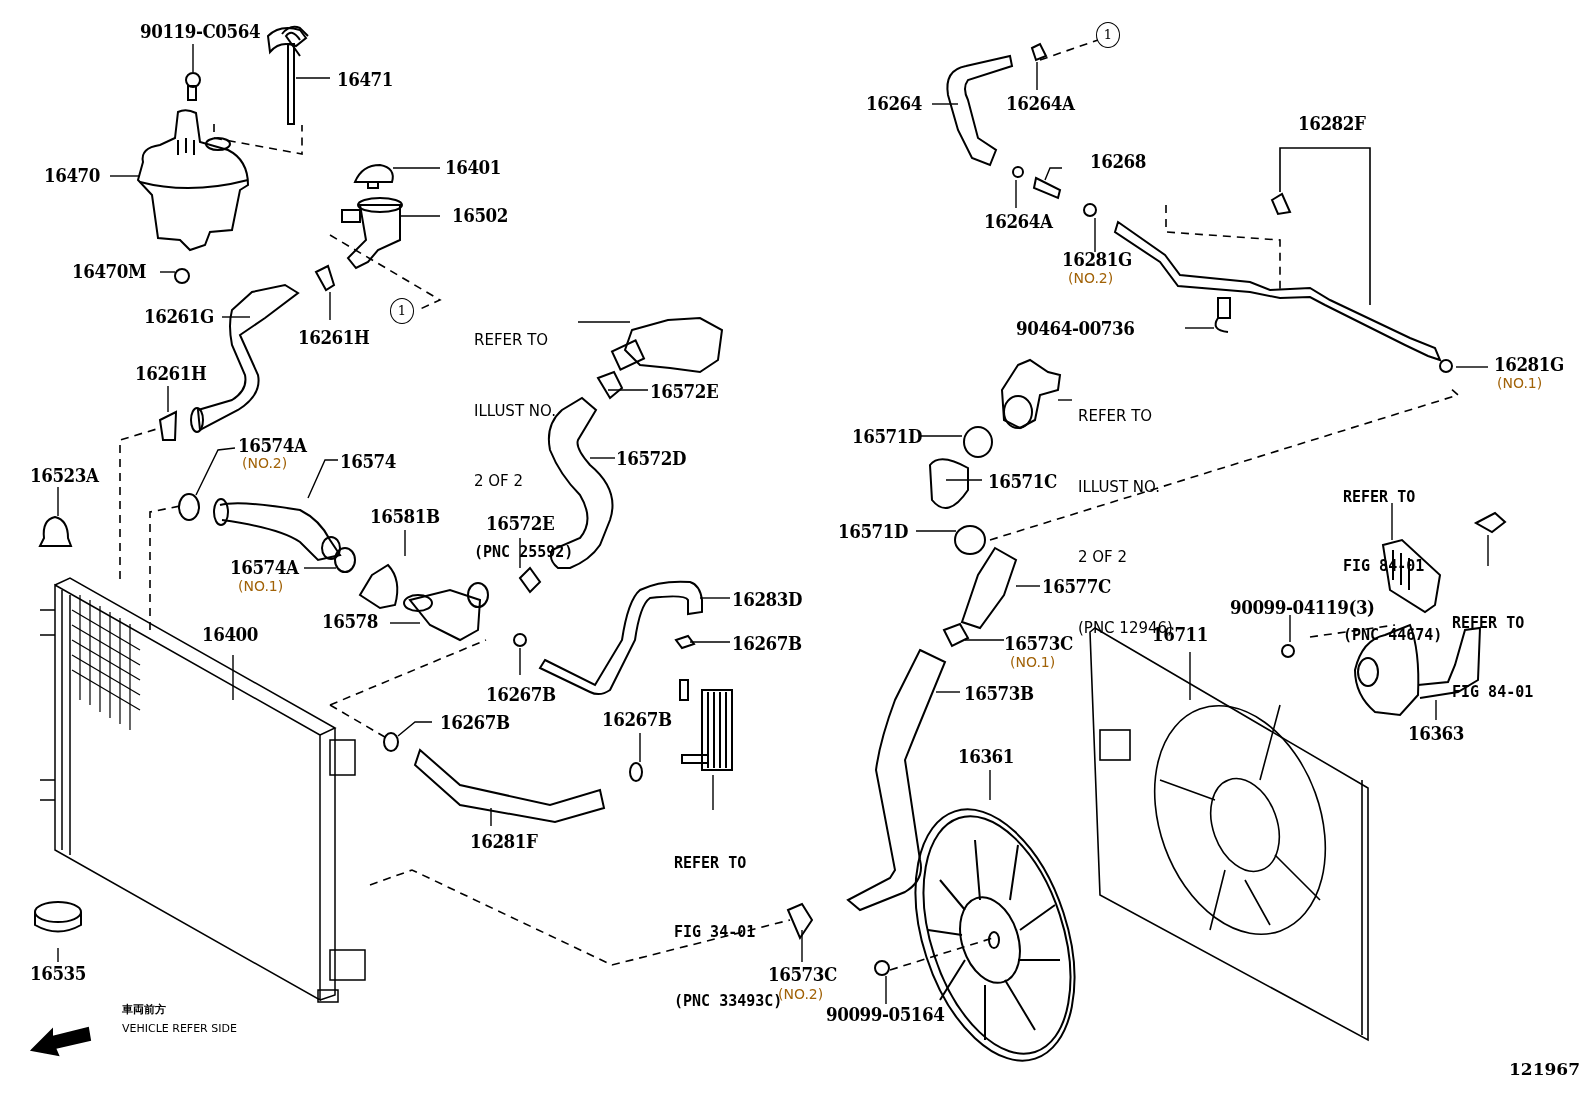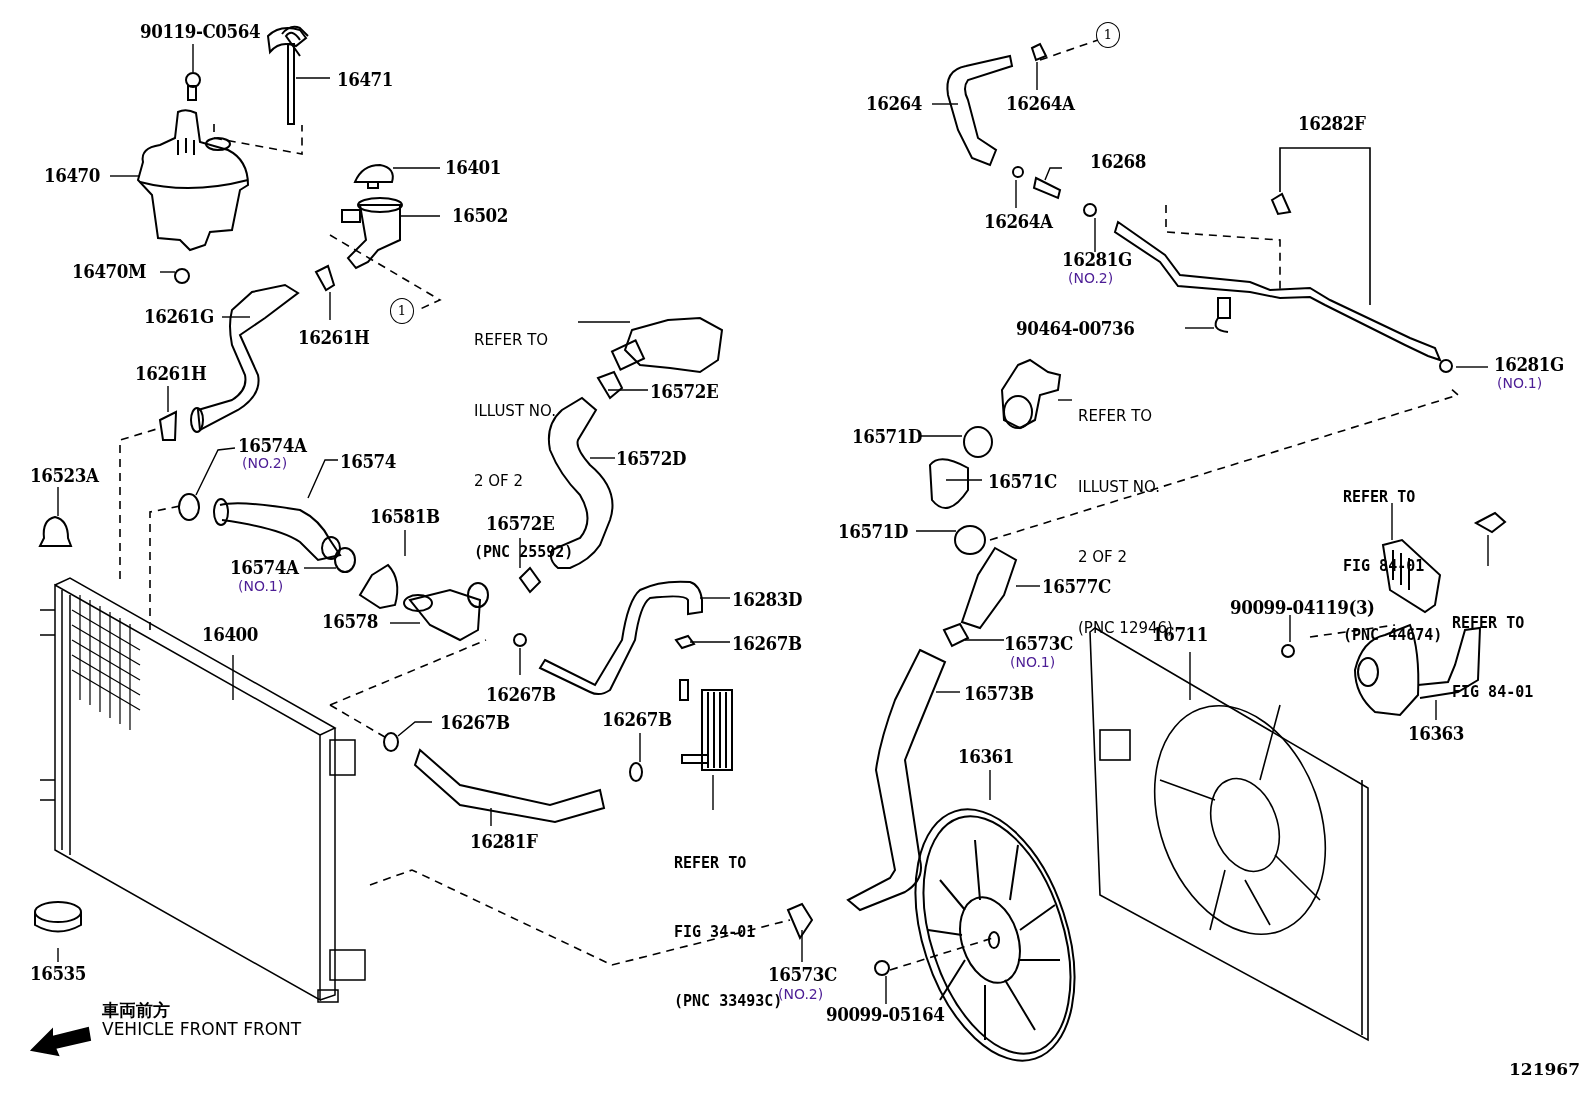--- a/index.html
+++ b/index.html
@@ -1,23 +1,23 @@
 <!DOCTYPE html>
 <html><head>
 <meta charset="utf-8">
 <style>
   html,body{margin:0;padding:0;background:#fff;}
   body{width:1592px;height:1099px;position:relative;overflow:hidden;font-family:"DejaVu Serif","Liberation Serif",serif;}
   svg.art{position:absolute;left:0;top:0;}
   .lbl{position:absolute;font-family:"DejaVu Serif","Liberation Serif",serif;font-weight:bold;font-size:19px;color:#000;white-space:nowrap;letter-spacing:-0.5px;transform:scaleX(0.88);transform-origin:left top;}
-  .sub{position:absolute;font-family:"DejaVu Sans","Liberation Sans",sans-serif;font-size:14px;color:#4c1d95;white-space:nowrap;}
+  .sub{position:absolute;font-family:"DejaVu Sans","Liberation Sans",sans-serif;font-size:14px;color:#a16207;white-space:nowrap;}
   .note{position:absolute;font-family:"DejaVu Sans","Liberation Sans",sans-serif;font-size:15px;line-height:23.5px;color:#000;white-space:pre;}
   .mono{position:absolute;font-family:"DejaVu Sans Mono","Liberation Mono",monospace;font-weight:bold;font-size:15px;line-height:23px;color:#000;white-space:pre;}
   .circ{position:absolute;width:22px;height:24px;border:1.5px solid #000;border-radius:50%;font-family:"DejaVu Serif",serif;font-size:13px;text-align:center;line-height:24px;}
-  .footer{position:absolute;font-family:"DejaVu Sans","Liberation Sans",sans-serif;font-size:17px;line-height:20px;}
+  .footer{position:absolute;font-family:"DejaVu Sans","Liberation Sans",sans-serif;font-size:11px;line-height:20px;margin-left:20px;}
   .illno{position:absolute;right:12px;bottom:20px;font-family:"DejaVu Serif",serif;font-weight:bold;font-size:17px;}
 </style>
 </head>
 <body>
 
 <svg class="art" width="1592" height="1099" viewBox="0 0 1592 1099" fill="none" stroke="#000" stroke-width="2">
 
   <g>
     <path d="M143,162 Q140,148 160,145 L175,138 L178,112 Q186,108 196,113 L200,142 L228,150 Q248,160 248,185 L240,190 L232,230 L210,232 L205,245 L190,250 L180,240 L158,238 L152,195 L138,180 Z"></path>
     <ellipse cx="218" cy="144" rx="12" ry="6"></ellipse>
@@ -336,14 +336,14 @@
   <div>REFER TO</div>
   <div>FIG 84-01</div>
   <div>(PNC 44674)</div>
 </div>
 <div class="mono" style="left:1452px;top:566px;">
   <div>REFER TO</div>
   <div>FIG 84-01</div>
 </div>
 
 <div class="footer" style="left:102px;top:1000px;font-weight:bold;">車両前方</div>
-<div class="footer" style="left:102px;top:1019px;">VEHICLE FRONT FRONT</div>
+<div class="footer" style="left:102px;top:1019px;">VEHICLE REFER SIDE</div>
 <div class="illno">121967</div>
 
 </body></html>

